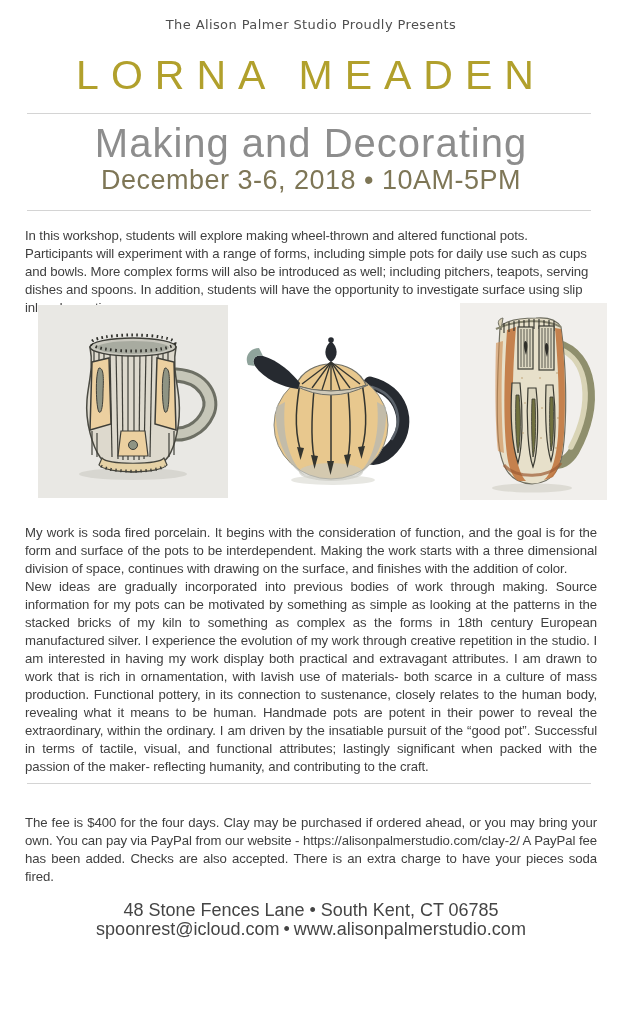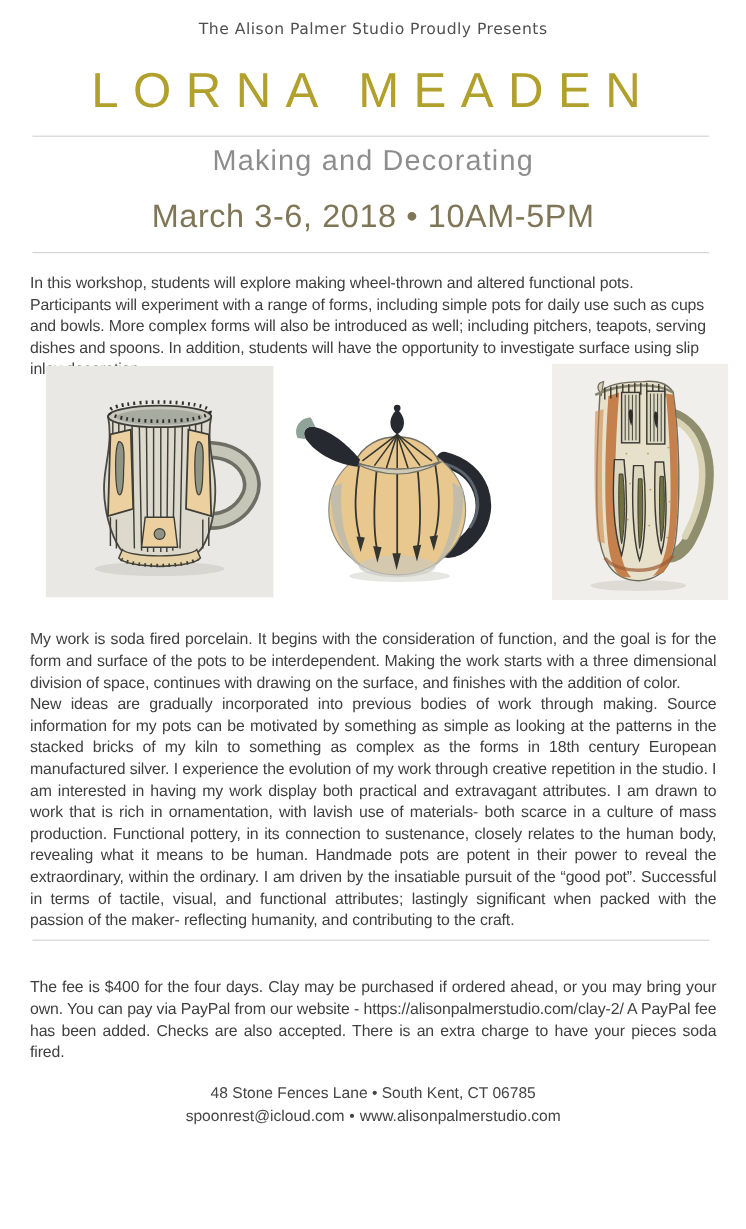--- a/index.html
+++ b/index.html
@@ -19,21 +19,21 @@
     top:52px; font-size:41px; font-weight:200; letter-spacing:12px;
     padding-left:0; color:#b1a02c;
     font-family:"Liberation Sans","DejaVu Sans",sans-serif;
   }
   .rule { position:absolute; left:27px; right:31px; height:0; border-top:1px solid #d4d4d4; }
   .rule-1 { top:113px; }
   .rule-2 { top:210px; }
   .rule-3 { top:783px; }
 
   .workshop-title {
-    top:121px; font-size:24px; color:#8d8d8d; letter-spacing:1px; font-weight:200;
+    top:121px; font-size:40px; color:#8d8d8d; letter-spacing:1px; font-weight:200;
   }
   .date-line {
     top:165px; font-size:27px; color:#7e7656; letter-spacing:0.5px; font-weight:200;
   }
 
   .body-par { position:absolute; left:25px; right:25px; font-size:13.2px; line-height:18px; letter-spacing:-0.1px; }
   .intro-par { top:227px; text-align:left; }
   .statement { top:524px; text-align:justify; }
   .statement p { margin:0; }
   .fee-par { top:814px; text-align:justify; }
@@ -43,37 +43,37 @@
   .photo svg { display:block; }
   .photo-mug { left:38px; top:2px; }
   .photo-teapot { left:238px; top:2px; }
   .photo-pitcher { left:460px; top:0; }
 
   .footer { top:901px; }
   .studio-name {
     font-size:22px; letter-spacing:2.5px; color:#c2ae49; font-weight:200;
     margin:0 0 7px 0;
   }
-  .footer-line { font-size:13px; color:#454545; line-height:19px; margin:0; }
+  .footer-line { font-size:18px; color:#454545; line-height:19px; margin:0; }
   .footer-sep { padding:0 4px; }
 </style>
 </head>
 <body>
 
 <div class="page">
 
   <div class="centered presents-line">The Alison Palmer Studio Proudly Presents</div>
 
   <div class="centered artist-name">LORNA MEADEN</div>
 
   <div class="rule rule-1"></div>
 
   <div class="centered workshop-title">Making and Decorating</div>
 
-  <div class="centered date-line">March 3-6, 2018 • 10AM-5PM</div>
+  <div class="centered date-line">December 3-6, 2018 • 10AM-5PM</div>
 
   <div class="rule rule-2"></div>
 
   <div class="body-par intro-par">In this workshop, students will explore making wheel-thrown and altered functional pots. Participants will experiment with a range of forms, including simple pots for daily use such as cups and bowls. More complex forms will also be introduced as well; including pitchers, teapots, serving dishes and spoons. In addition, students will have the opportunity to investigate surface using slip inlay decoration.</div>
 
   <div class="photos-row">
 
     <div class="photo photo-mug" role="img" aria-label="Soda-fired porcelain mug with vertical stripes, cream panels and handle">
       <svg width="190" height="193" viewBox="0 0 190 193">
         <rect width="190" height="193" fill="#e9e8e4"></rect>

